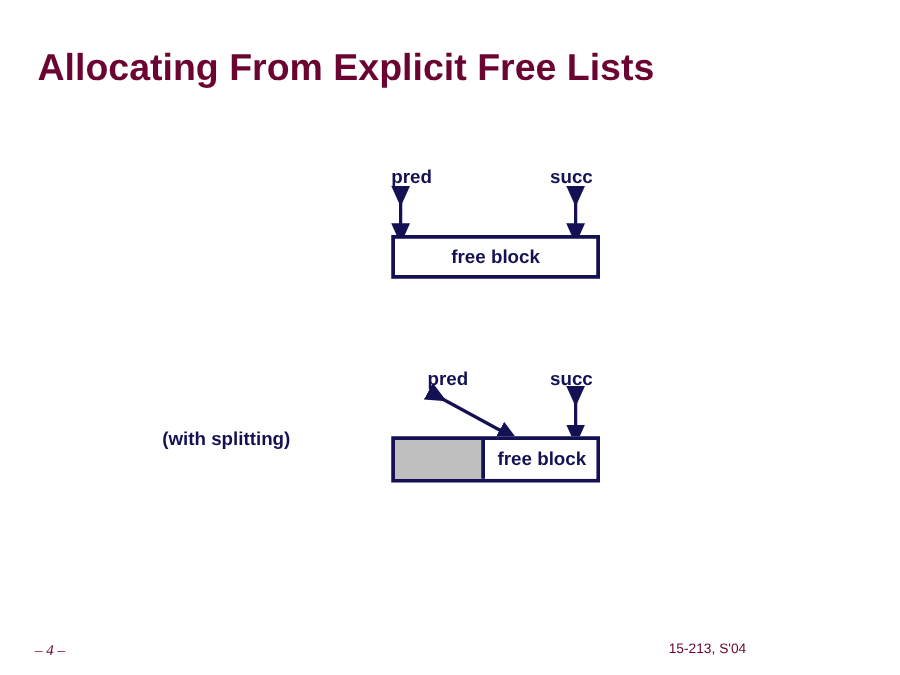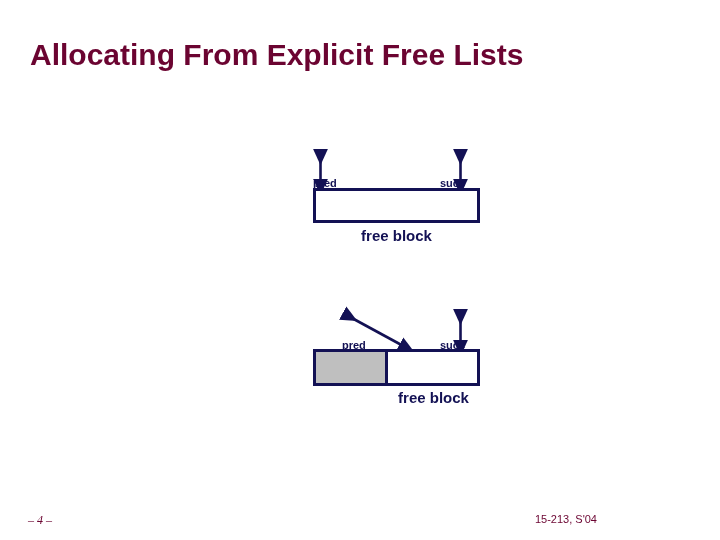--- a/index.html
+++ b/index.html
@@ -66,21 +66,21 @@
   }
   #after-caption {
     left: 100px;
     top: 341px;
     width: 162px;
     text-align: center;
     line-height: 21px;
   }
 
   
-  .ptr-label { font-size: 11px; margin-top: 44px; }
+  .ptr-label { font-size: 15px; }
   #pred-label-before { left: 313px; top: 133px; }
   #succ-label-before { left: 440px; top: 133px; }
   #pred-label-after  { left: 342px; top: 295px; }
   #succ-label-after  { left: 440px; top: 295px; }
 
   
   .blk-box {
     position: absolute;
     box-sizing: border-box;
     border: 3px solid #131154;
@@ -99,21 +99,20 @@
     height: 37px;
   }
 
   .blk-text {
     position: absolute;
     color: #131154;
     font-weight: bold;
     font-family: "Liberation Sans", sans-serif;
     white-space: nowrap;
     font-size: 15px;
-    margin-top: 30px;
   }
   #before-box-text {
     left: 0;
     top: 0;
     width: 161px;
     height: 29px;
     line-height: 29px;
     text-align: center;
   }
 
@@ -199,20 +198,21 @@
 
   <div class="blk-box" id="before-box">
     <div class="blk-text" id="before-box-text">free block</div>
   </div>
 
   <div class="nv-label ptr-label" id="pred-label-after">pred</div>
 
   <div class="nv-label ptr-label" id="succ-label-after">succ</div>
 
   <div class="nv-label side-caption" id="after-caption">
+    <div>(with splitting)</div>
   </div>
 
   <div class="blk-box" id="after-box">
     <div id="after-alloc-half"></div>
     <div id="after-free-half"></div>
     <div class="blk-text" id="after-box-text">free block</div>
   </div>
 
   <div class="footer-text" id="page-number">– 4 –</div>
 

